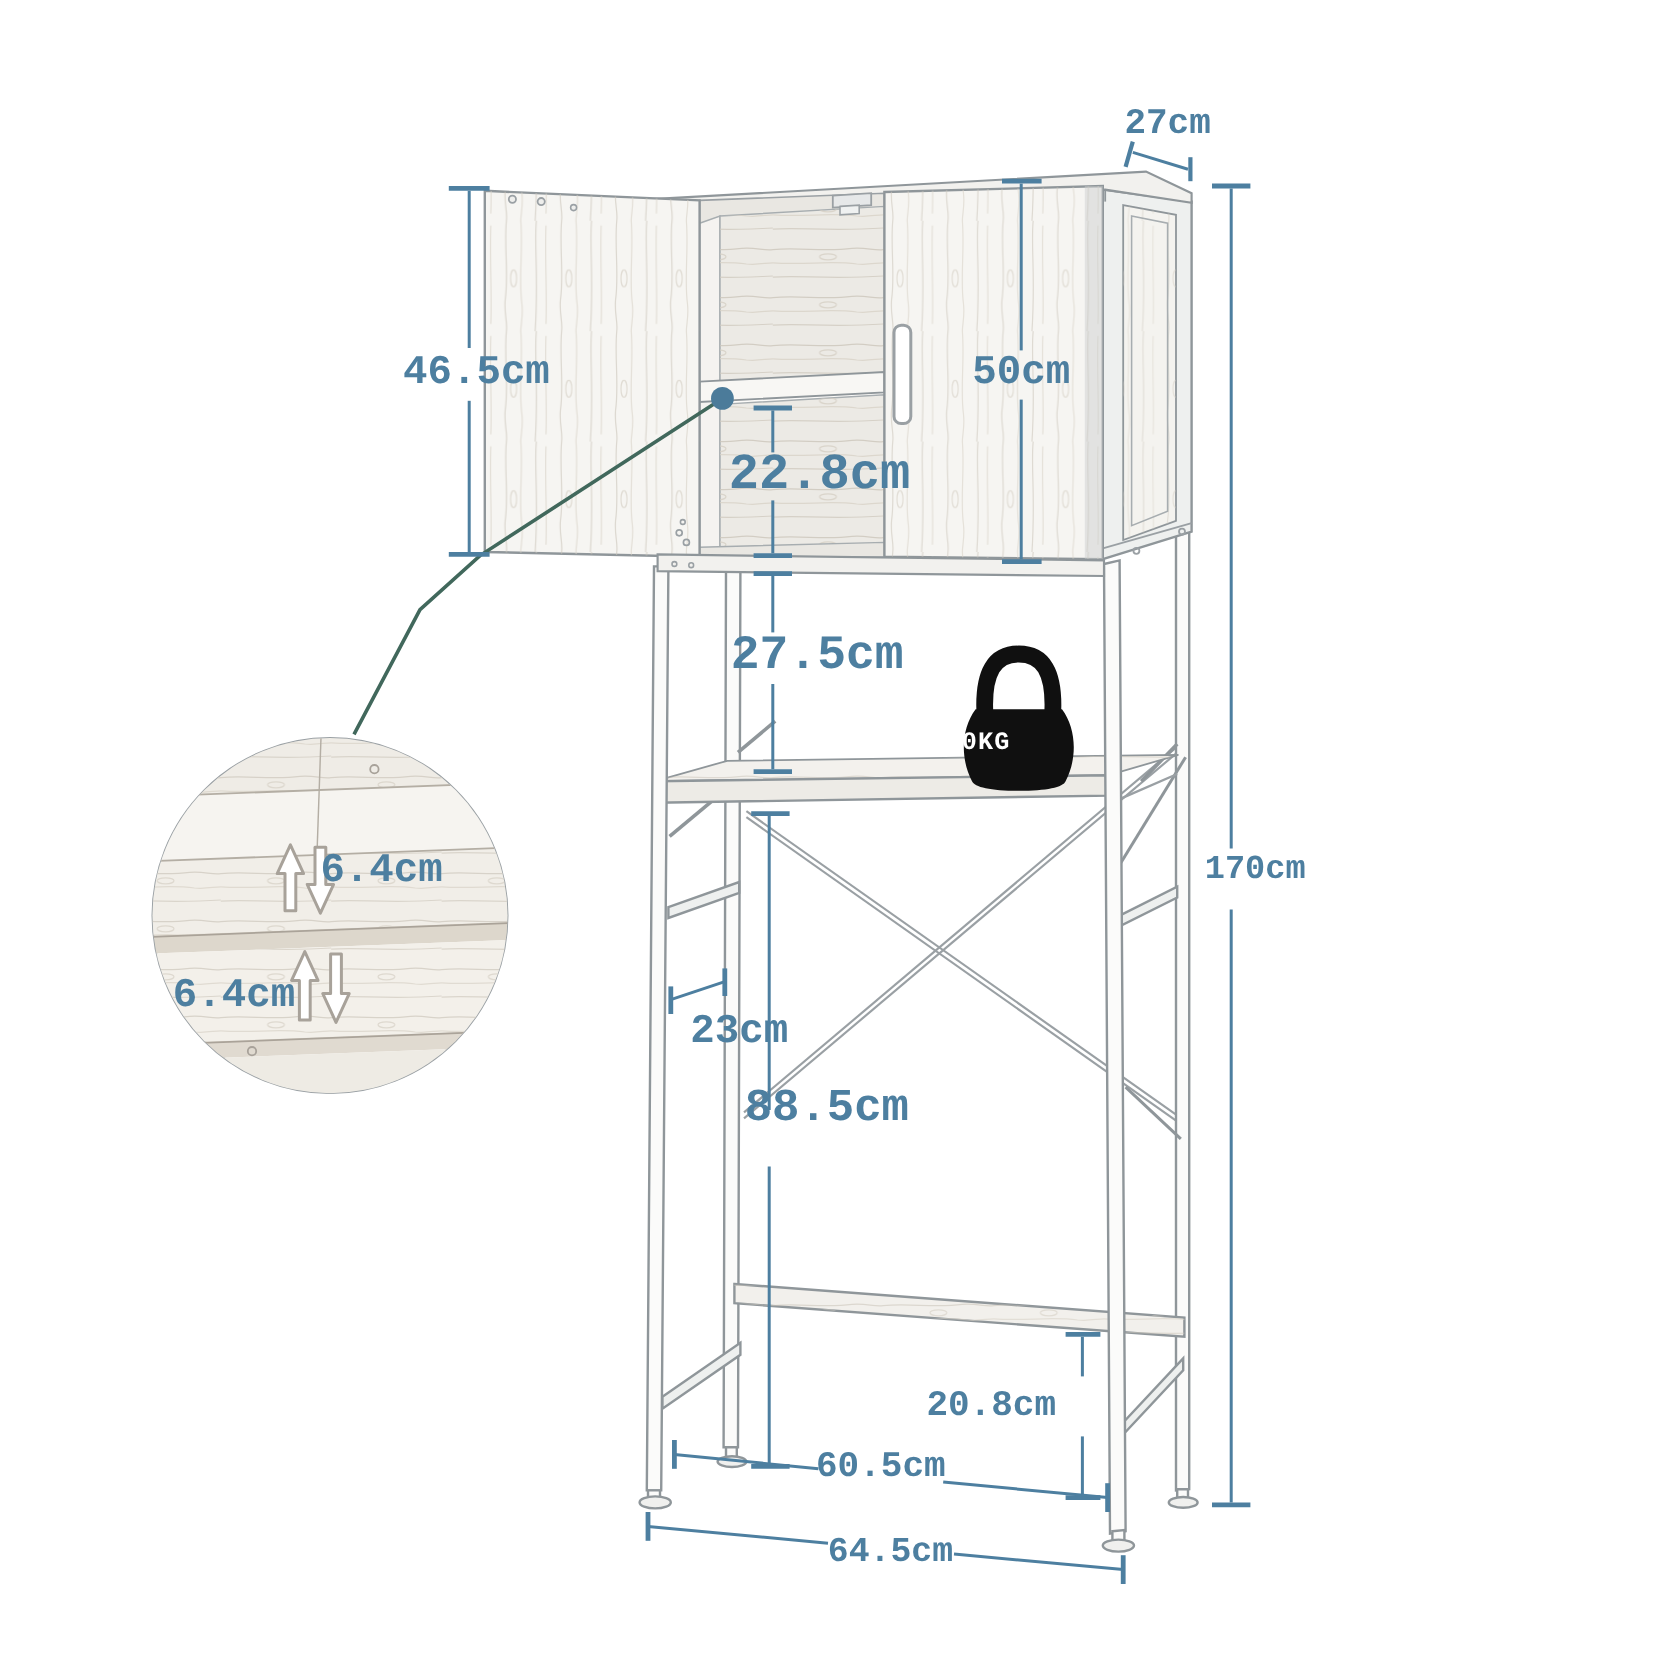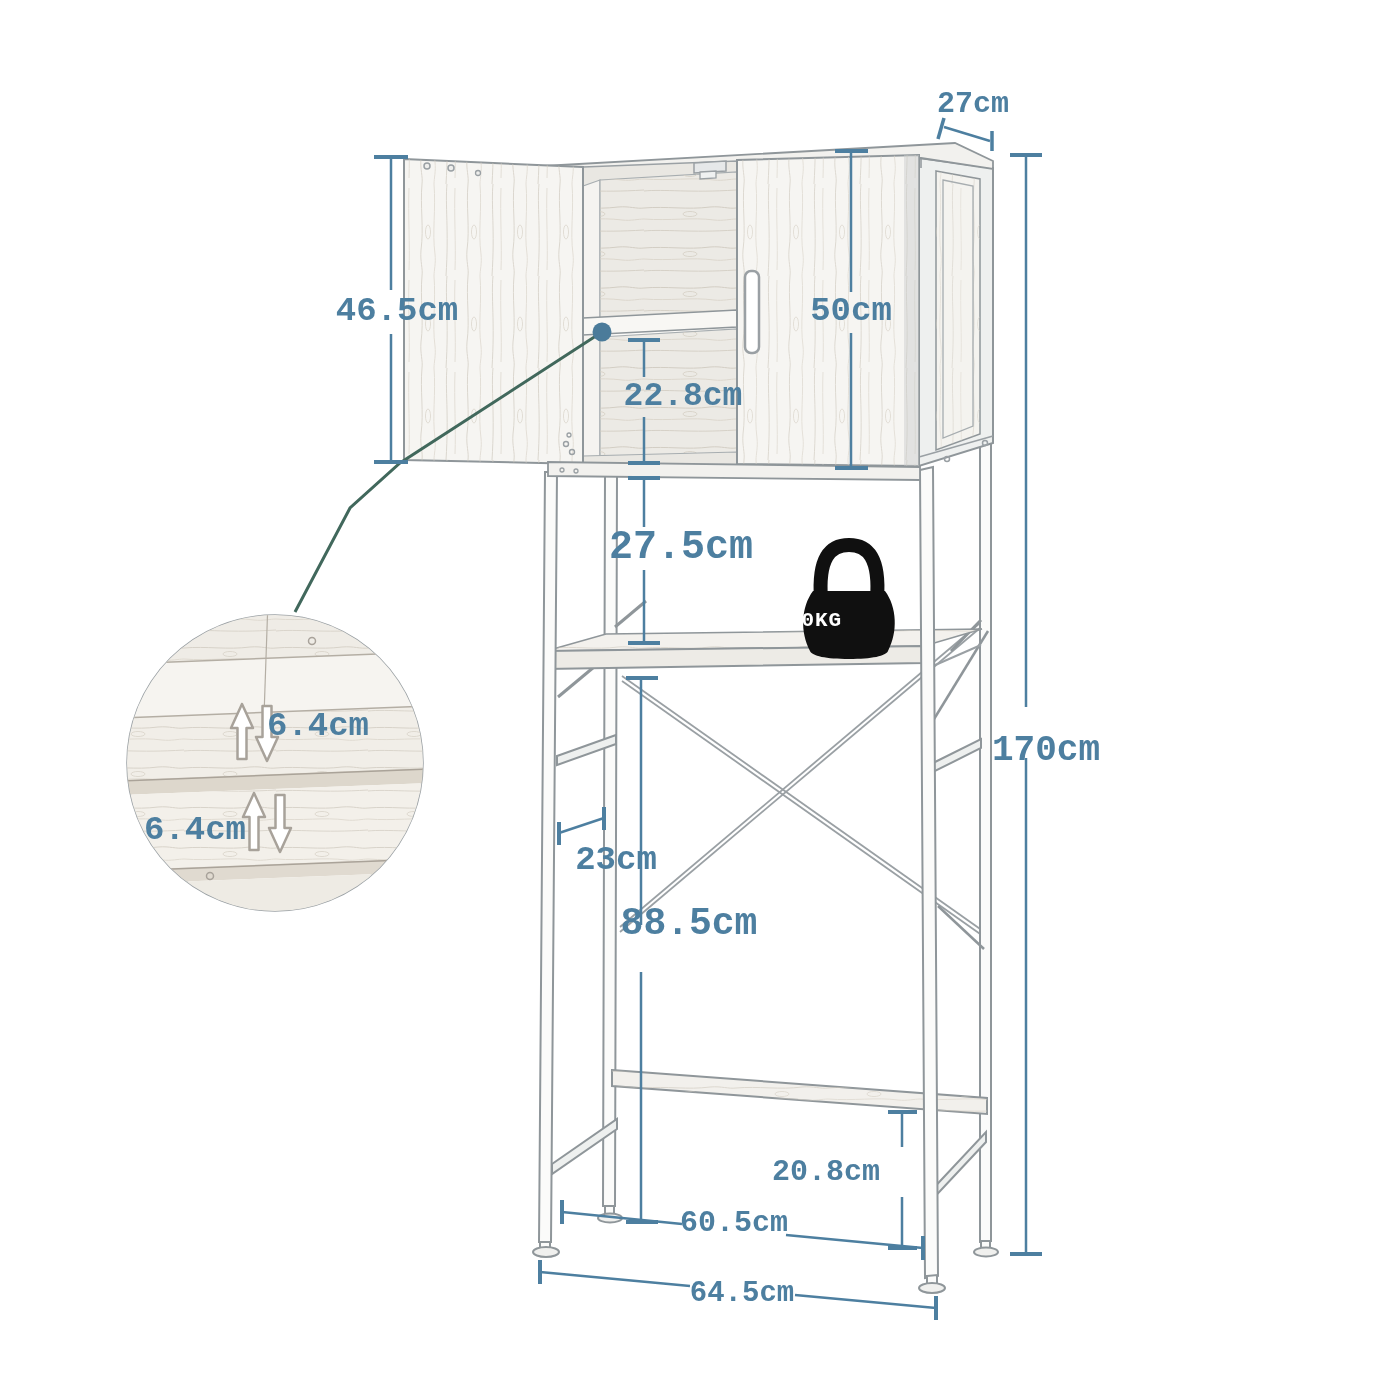--- a/index.html
+++ b/index.html
@@ -247,23 +247,23 @@
       <line x1="795" y1="1295" x2="936" y2="1308" stroke-width="2.5"></line>
       <line x1="540" y1="1260" x2="540" y2="1284" stroke-width="4"></line>
       <line x1="936" y1="1296" x2="936" y2="1320" stroke-width="4"></line>
     </g>
   </g>
 </svg>
 
   <div class="dim" style="left:973px;top:104px;font-size:30px;">27cm</div>
   <div class="dim" style="left:397px;top:311px;font-size:34px;">46.5cm</div>
   <div class="dim" style="left:851px;top:311px;font-size:34px;">50cm</div>
-  <div class="dim" style="left:683px;top:396px;font-size:33px;">22.8cm</div>
+  <div class="dim" style="left:683px;top:396px;font-size:42px;">22.8cm</div>
   <div class="dim" style="left:681px;top:548px;font-size:40px;">27.5cm</div>
-  <div class="dim" style="left:1046px;top:751px;font-size:36px;">170cm</div>
+  <div class="dim" style="left:1046px;top:726px;font-size:28px;">170cm</div>
   <div class="dim" style="left:616px;top:860px;font-size:34px;">23cm</div>
   <div class="dim" style="left:689px;top:924px;font-size:38px;">88.5cm</div>
   <div class="dim" style="left:826px;top:1172px;font-size:30px;">20.8cm</div>
   <div class="dim" style="left:734px;top:1223px;font-size:30px;">60.5cm</div>
   <div class="dim" style="left:742px;top:1293px;font-size:29px;">64.5cm</div>
   <div class="dim" style="left:318px;top:726px;font-size:34px;">6.4cm</div>
   <div class="dim" style="left:195px;top:830px;font-size:34px;">6.4cm</div>
   <div class="badge-label" style="left:815px;top:620px;font-size:21px;">10KG</div>
 </div>
 

